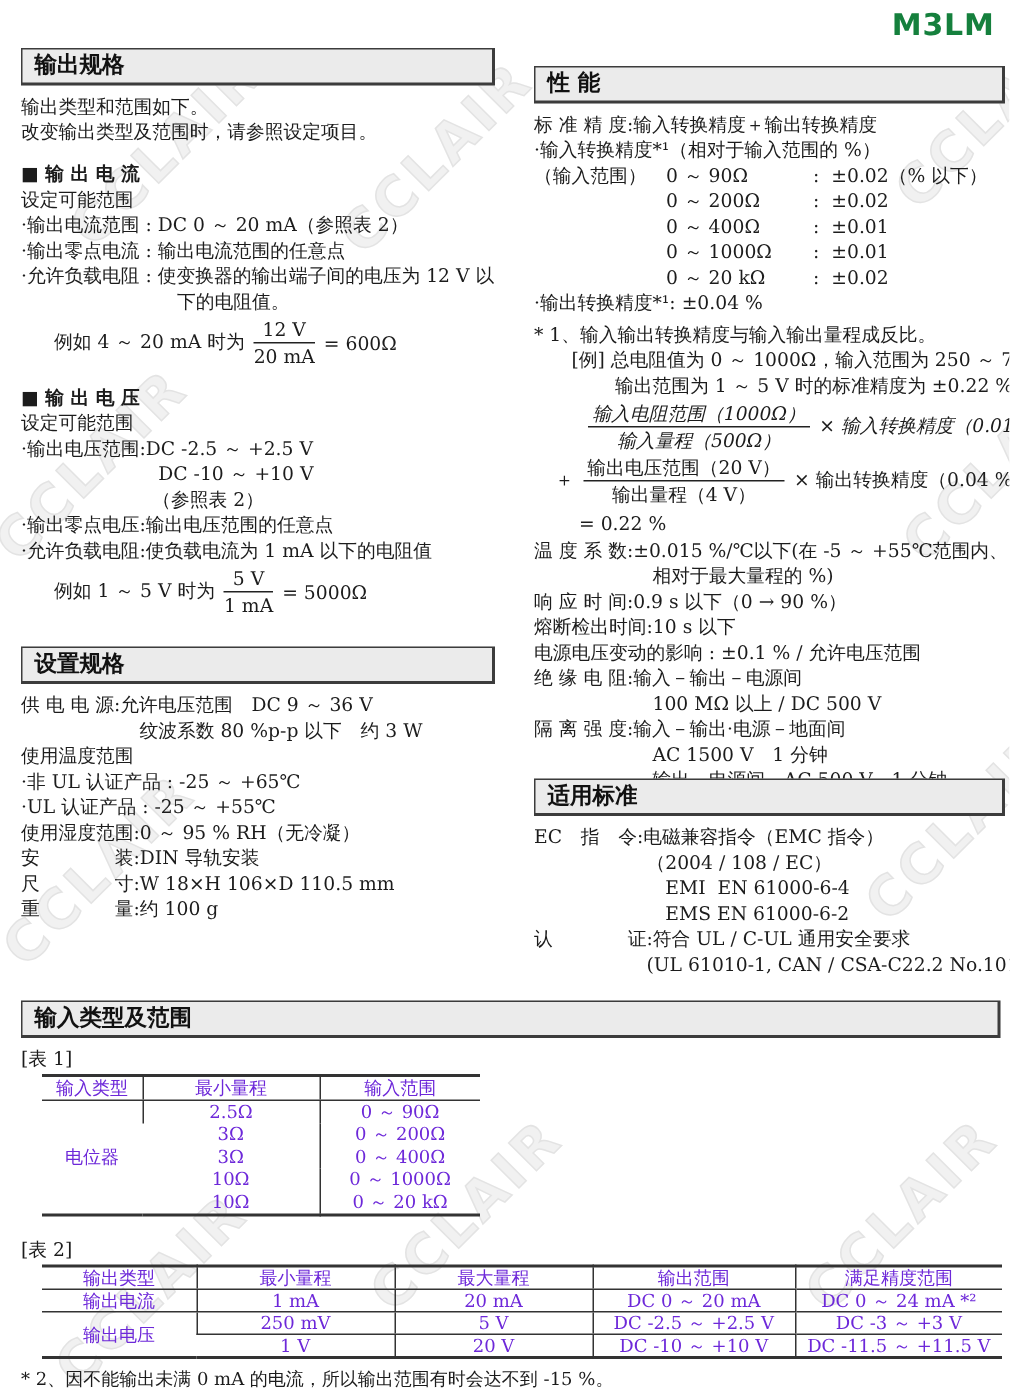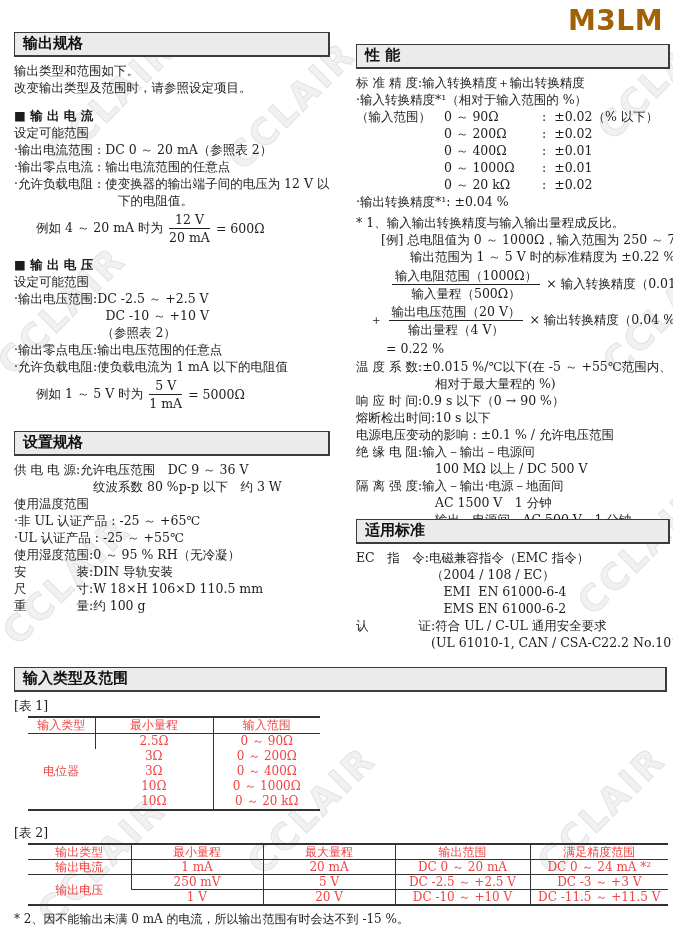--- a/index.html
+++ b/index.html
@@ -4,48 +4,48 @@
 <style>
   html,body{margin:0;padding:0;background:#fff;}
   .page{position:relative;width:673px;height:926px;background:#ffffff;overflow:hidden;
         font-family:"DejaVu Serif","Liberation Serif",serif;color:#1c1c1c;}
   
   .wm{position:absolute;z-index:0;font-family:"DejaVu Sans","Liberation Sans",sans-serif;
       font-weight:bold;font-size:36px;letter-spacing:3px;color:#f1f1f1;
       -webkit-text-stroke:1px #e3e3e3;transform:rotate(-45deg);pointer-events:none;white-space:nowrap;}
   .content{position:relative;z-index:1;}
   .brand{position:absolute;top:4px;right:10px;font-family:"DejaVu Sans","Liberation Sans",sans-serif;
-         font-weight:800;font-size:28px;letter-spacing:.5px;color:#a16207;}
+         font-weight:800;font-size:20px;letter-spacing:.5px;color:#15803d;}
   section{position:absolute;}
   #sec-output{left:14px;top:32px;width:316px;}
   #sec-performance{left:356px;top:44px;width:314px;}
   #sec-setting{left:14px;top:431px;width:316px;}
   #sec-standards{left:356px;top:519px;width:314px;}
   #sec-input{left:14px;top:667px;width:653px;}
   .secbar{background:#ebebeb;border:1px solid #3c3c3c;border-bottom-width:2px;border-right-width:2px;
           font-family:"DejaVu Sans","Liberation Sans",sans-serif;font-weight:bold;font-size:15px;
           line-height:19px;padding:1px 8px 2px;color:#111;margin-bottom:5px;}
   .tline{font-size:12.5px;line-height:17px;white-space:pre;}
   .subhead{font-weight:bold;margin-top:11px;}
   .blk-gap{height:4px;}
   .fline{display:flex;align-items:center;margin:3px 0 3px 22px;font-size:12.5px;white-space:pre;}
   .frac{display:inline-flex;flex-direction:column;text-align:center;margin:0 6px;font-size:12.5px;line-height:15px;}
   .frac .num{border-bottom:1px solid #222;padding:0 3px 1px;}
   .frac .den{padding-top:1px;}
   .acc-row{display:flex;font-size:12.5px;line-height:17px;white-space:pre;}
   .acc-label{width:88px;}
   .acc-range{width:98px;}
   .acc-val{flex:1;}
-  .ex-line1{margin-left:30px;}
+  .ex-line1{margin-left:30px;font-style:italic;}
   .ex-line2{margin-left:14px;}
   .ex-result{margin-left:30px;font-size:12.5px;line-height:18px;}
   .tbl-label{font-size:12.5px;line-height:17px;margin:2px 0 2px 7px;}
   .tbl-wrap{margin-left:14px;}
   .dtable{border-collapse:collapse;border-top:2px solid #333;border-bottom:2px solid #333;
-          font-size:12px;text-align:center;color:#ef4444;}
+          font-size:12px;text-align:center;color:#6d28d9;}
   .dtable th,.dtable td{border-left:1px solid #333;font-weight:normal;padding:0 3px;}
   .dtable tr > :first-child{border-left:none;}
   .t1{width:292px;}
   .t1 th,.t1 td{height:15px;line-height:15px;}
   .t1 thead th{border-bottom:1px solid #333;}
   .t2{width:640px;}
   .t2 th,.t2 td{height:13px;line-height:14px;border-bottom:1px solid #333;}
   .gap-tables{height:11px;}
   .footnote{font-size:12px;line-height:16px;margin-top:5px;white-space:pre;}
 </style>

